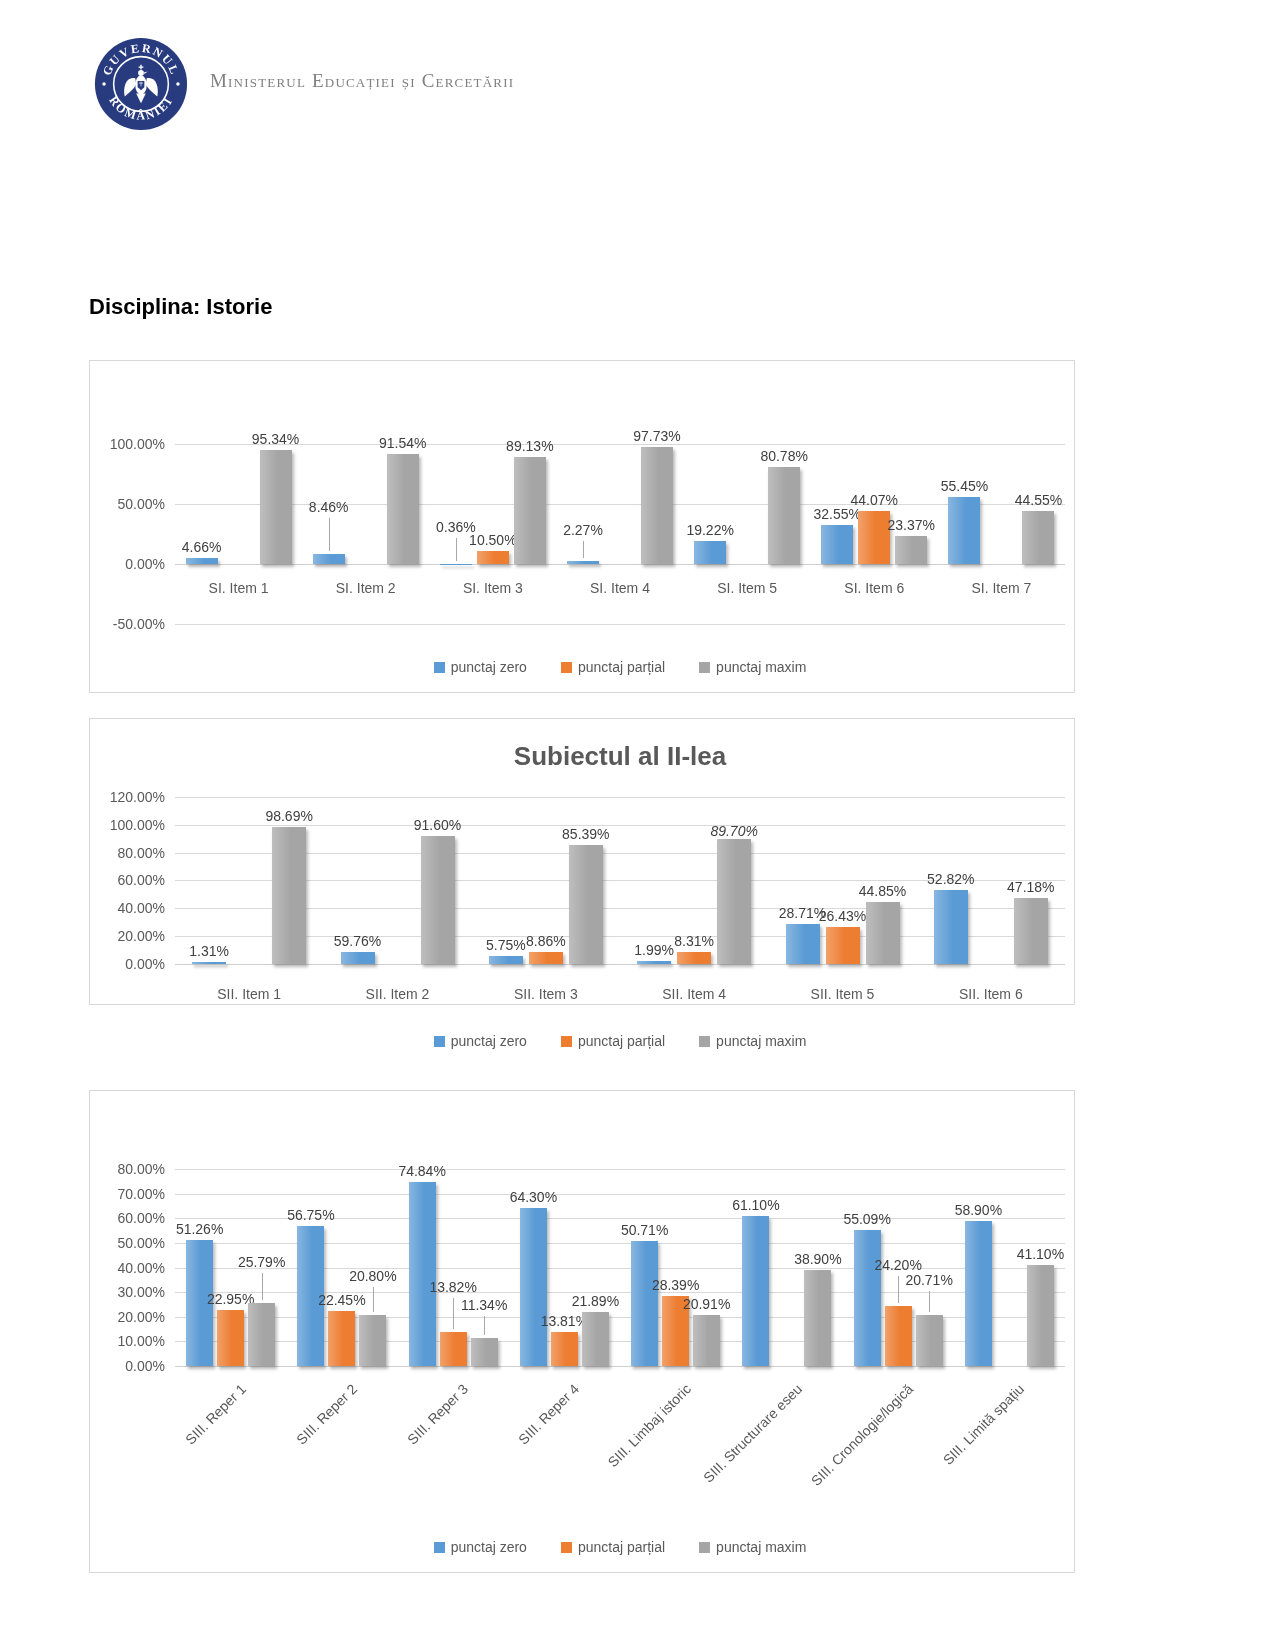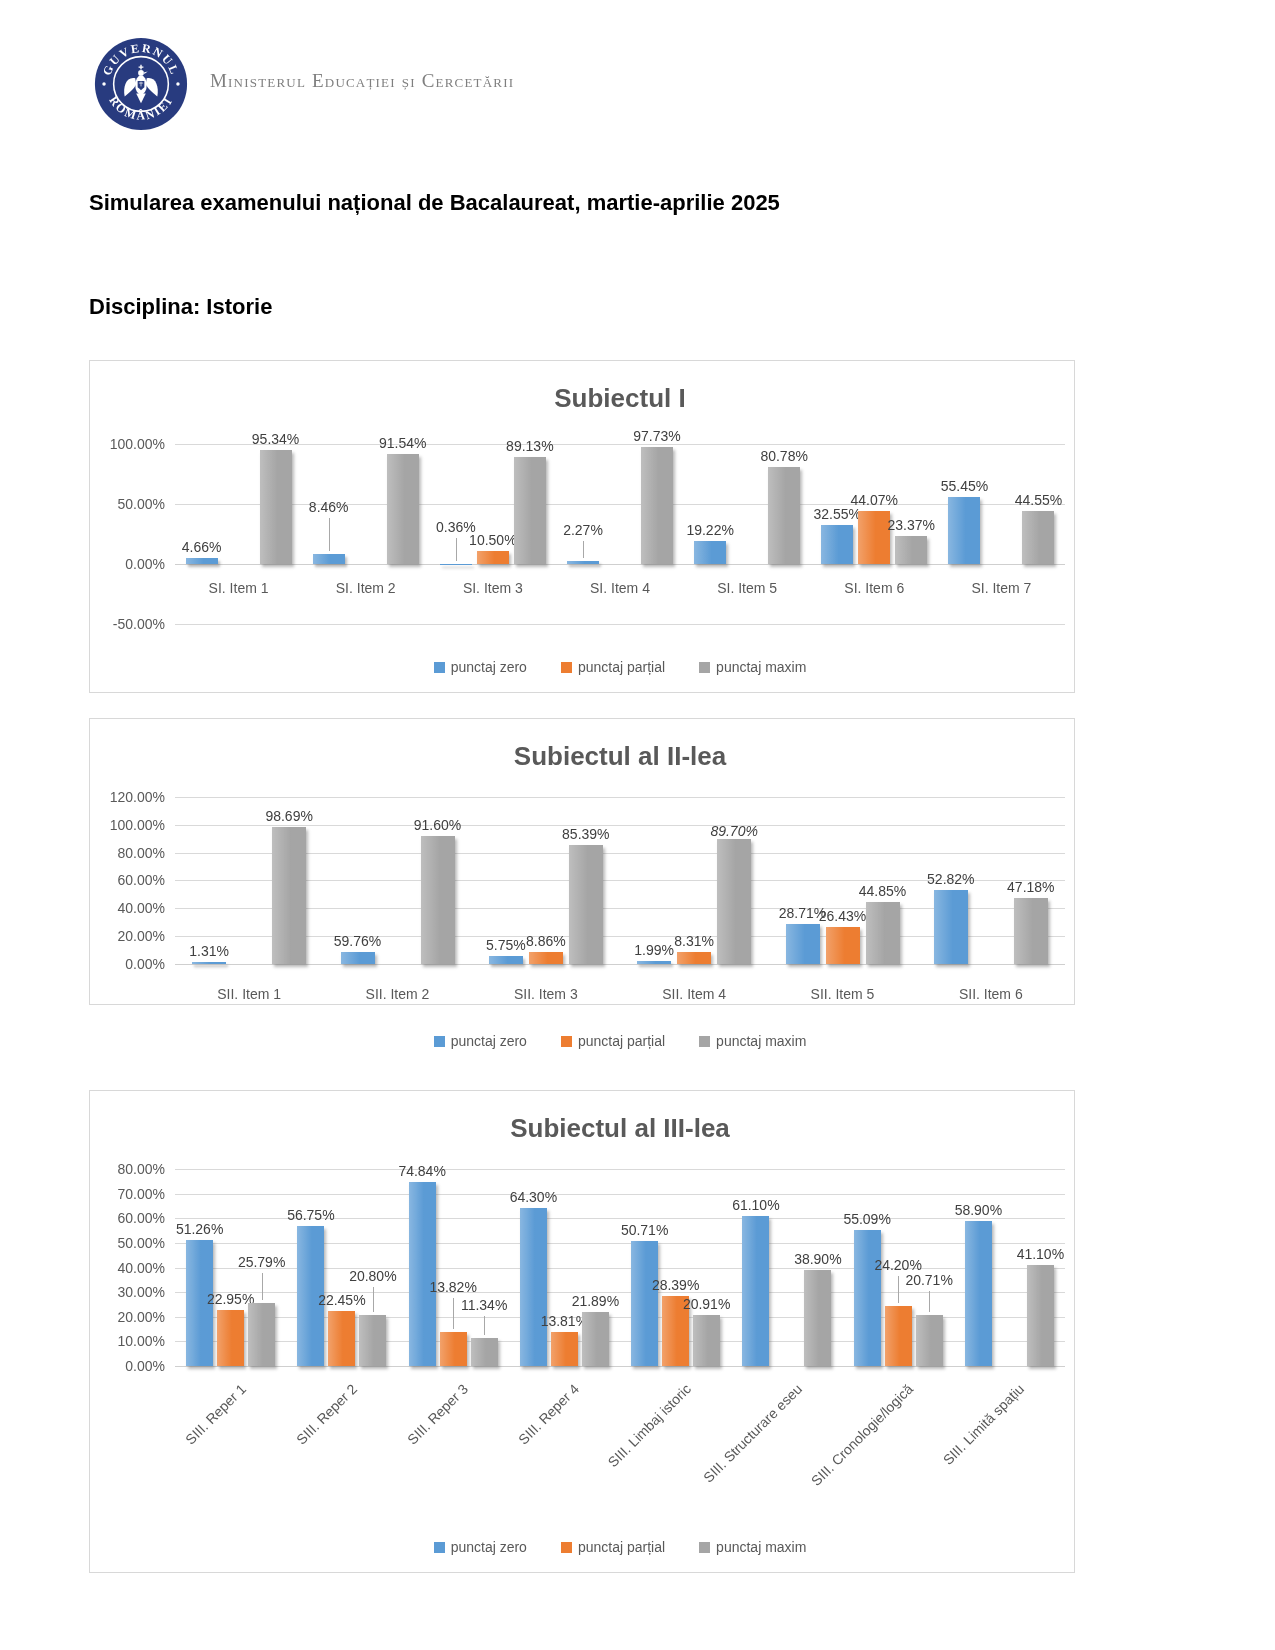--- a/index.html
+++ b/index.html
@@ -59,25 +59,23 @@
       <path d="M44 44 C 35 42, 31 52, 33 63 C 38 59, 43 55, 45 50 Z" fill="#ffffff"></path>
       <path d="M56 44 C 65 42, 69 52, 67 63 C 62 59, 57 55, 55 50 Z" fill="#ffffff"></path>
       <path d="M45 60 L55 60 L50 70 Z" fill="#ffffff"></path>
       <path d="M46.5 47 h7 v6.5 q-3.5 3 -3.5 3 q-3.5 -3 -3.5 -3 z" fill="#283b7f"></path>
       <path d="M47.8 49 h4.4 M50 47.5 v5" stroke="#ffffff" stroke-width="0.7"></path>
     </g>
   </svg>
 
   <div id="ministry">Ministerul Educației și Cercetării</div>
 
-  <div id="t1" class="doc-title">Simularea examenului național de Bacalaureat, martie-aprilie 2025</div>
   <div id="t3" class="doc-title">Disciplina: Istorie</div>
 
   <div class="panel" style="top:360px;height:333px;">
-      <div class="chart-title" style="left: 85px; width: 890px; top: 22px;">Subiectul I</div>
       <div class="gridline" style="left: 85px; width: 890px; top: 83px;"></div>
       <div class="ytick" style="left: 0px; width: 75px; top: 73px;">100.00%</div>
       <div class="gridline" style="left: 85px; width: 890px; top: 143px;"></div>
       <div class="ytick" style="left: 0px; width: 75px; top: 133px;">50.00%</div>
       <div class="gridline zero" style="left: 85px; width: 890px; top: 203px;"></div>
       <div class="ytick" style="left: 0px; width: 75px; top: 193px;">0.00%</div>
       <div class="gridline" style="left: 85px; width: 890px; top: 263px;"></div>
       <div class="ytick" style="left: 0px; width: 75px; top: 253px;">-50.00%</div>
       <div class="bar" style="left: 95.5714px; top: 197.408px; width: 32px; height: 5.592px; background: linear-gradient(90deg, rgba(255, 255, 255, 0.28), rgba(255, 255, 255, 0) 55%), rgb(91, 155, 213);"></div>
       <div class="dlabel" style="left: 65.5714px; top: 177.408px;">4.66%</div>
@@ -197,21 +195,20 @@
           <span class="legend-swatch" style="background: rgb(237, 125, 49);"></span>
           <span>punctaj parțial</span>
         </div>
         <div class="legend-item">
           <span class="legend-swatch" style="background: rgb(165, 165, 165);"></span>
           <span>punctaj maxim</span>
         </div>
       </div>
     </div>
   <div class="panel" style="top:1090px;height:483px;">
-      <div class="chart-title" style="left: 85px; width: 890px; top: 22px;">Subiectul al III-lea</div>
       <div class="gridline" style="left: 85px; width: 890px; top: 78.2px;"></div>
       <div class="ytick" style="left: 0px; width: 75px; top: 68.2px;">80.00%</div>
       <div class="gridline" style="left: 85px; width: 890px; top: 102.8px;"></div>
       <div class="ytick" style="left: 0px; width: 75px; top: 92.8px;">70.00%</div>
       <div class="gridline" style="left: 85px; width: 890px; top: 127.4px;"></div>
       <div class="ytick" style="left: 0px; width: 75px; top: 117.4px;">60.00%</div>
       <div class="gridline" style="left: 85px; width: 890px; top: 152px;"></div>
       <div class="ytick" style="left: 0px; width: 75px; top: 142px;">50.00%</div>
       <div class="gridline" style="left: 85px; width: 890px; top: 176.6px;"></div>
       <div class="ytick" style="left: 0px; width: 75px; top: 166.6px;">40.00%</div>

